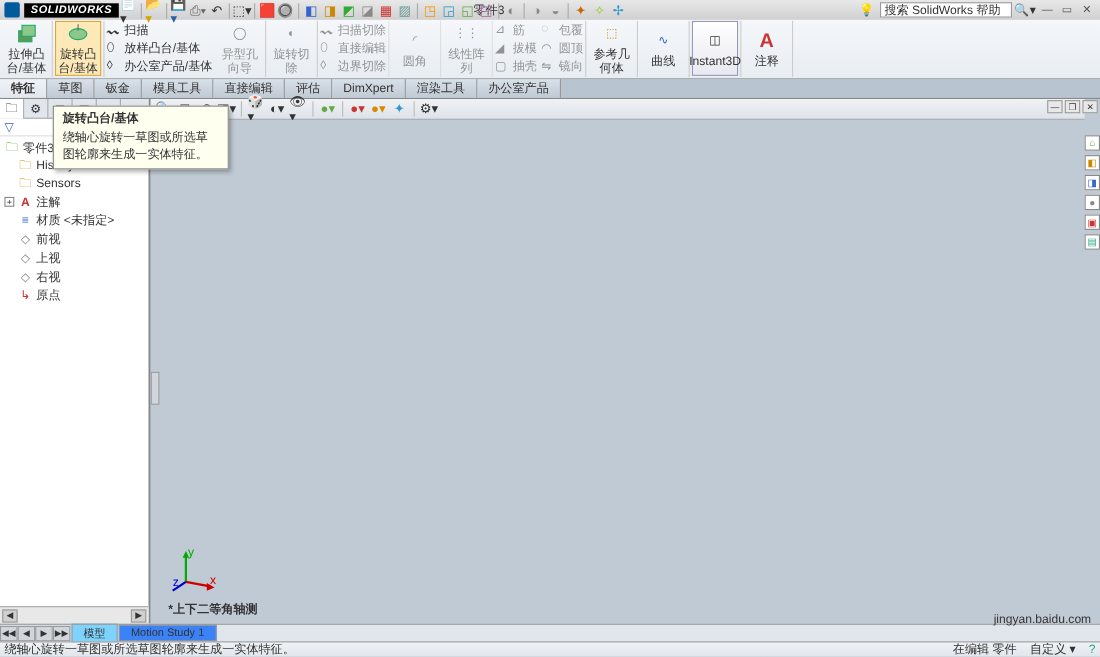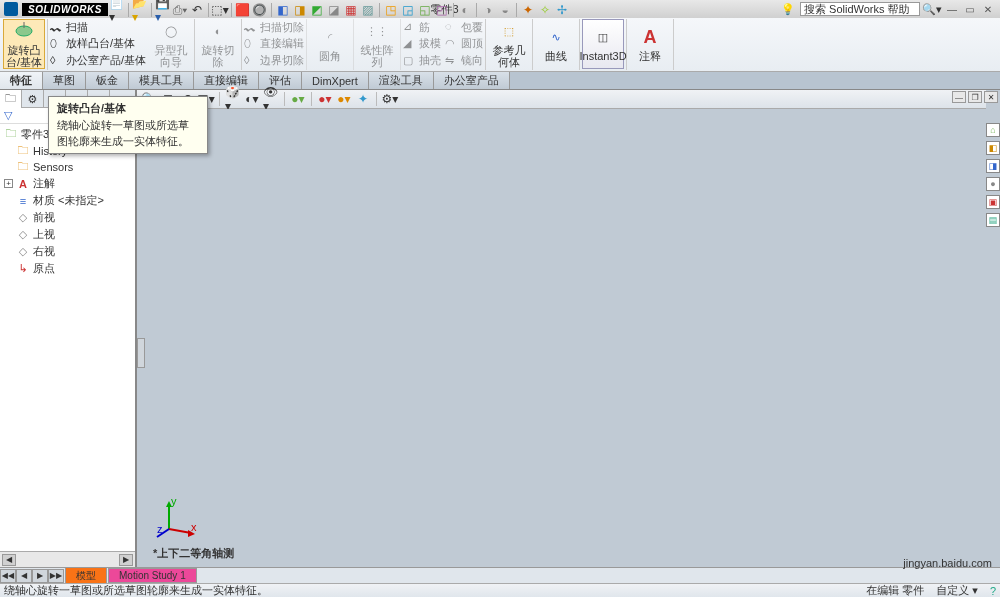--- a/index.html
+++ b/index.html
@@ -44,22 +44,22 @@
 .canvas{flex:1;background:#c0cad4;position:absolute;left:137px;right:14px;top:109px;bottom:30px}
 .splitter-handle{position:absolute;left:0;top:50%;width:8px;height:30px;background:#d0d6dc;border:1px solid #999}
 .triad{position:absolute;bottom:28px;left:20px;width:40px;height:40px}
 .view-label{position:absolute;bottom:6px;left:16px;font-size:11px;font-weight:bold}
 .rightbar{width:14px;position:absolute;right:0;top:109px;bottom:30px;display:flex;flex-direction:column;gap:4px;padding-top:14px;align-items:center;background:#c0cad4}
 .rightbar .ico{width:14px;height:14px;border:1px solid #888;background:#fff;font-size:9px;display:flex;align-items:center;justify-content:center}
 .doc-wincontrols{position:absolute;right:2px;top:91px;display:flex;gap:2px}
 .doc-wincontrols span{width:14px;height:12px;border:1px solid #999;background:#e8e8e8;font-size:8px;display:flex;align-items:center;justify-content:center}
 .bottom-tabs{position:absolute;bottom:14px;left:0;right:0;height:16px;background:#e0e6ec;display:flex;align-items:center;border-top:1px solid #999}
 .bottom-tabs .btn{width:16px;height:14px;background:#d0d6dc;border:1px solid #999;font-size:8px;display:flex;align-items:center;justify-content:center}
-.btab{padding:1px 10px;background:#f97316;border:1px solid #999;font-size:10px;margin-left:1px}
-.btab.inactive{background:#ec4899}
+.btab{padding:1px 10px;background:#7dd3fc;border:1px solid #999;font-size:10px;margin-left:1px}
+.btab.inactive{background:#3b82f6}
 .statusbar{position:absolute;bottom:0;left:0;right:0;height:14px;background:linear-gradient(#f0f2f5,#e0e6ec);border-top:1px solid #aaa;display:flex;align-items:center;padding:0 4px;font-size:10px;justify-content:space-between}
 .status-right{display:flex;gap:12px;align-items:center}
 .tooltip{position:absolute;top:96px;left:48px;background:#fffff0;border:1px solid #888;padding:4px 8px;font-size:11px;box-shadow:2px 2px 4px rgba(0,0,0,0.3);z-index:100;max-width:160px;line-height:1.4}
 .tooltip b{display:block;margin-bottom:2px}
 .watermark{position:absolute;right:8px;bottom:28px;color:rgba(255,255,255,0.7);font-size:18px;text-align:right;pointer-events:none;z-index:50}
 .watermark .big{font-size:26px;font-weight:bold}
 svg{overflow:visible}
 </style>
 </head>
 <body>
@@ -111,20 +111,31 @@
       <span>搜索 SolidWorks 帮助</span>
     </div>
     <span style="width:20px;text-align:center">🔍▾</span>
     <span class="winbtn">—</span>
     <span class="winbtn">▭</span>
     <span class="winbtn">✕</span>
   </div>
 </div>
 
 <div class="ribbon">
+  <div class="rgroup">
+    <div class="rbtn-lg">
+      <span class="ico">
+          <svg width="22" height="22">
+            <rect x="4" y="8" width="12" height="10" fill="#5a9a5a" stroke="#2a6"></rect>
+            <rect x="7" y="3" width="12" height="10" fill="#8cc88c" stroke="#2a6"></rect>
+          </svg>
+        </span>
+      <span>拉伸凸台/基体</span>
+    </div>
+  </div>
   <div class="rgroup">
     <div class="rbtn-lg" style="background:#fde9b8;border:1px solid #d9a93a">
       <span class="ico">
           <svg width="22" height="22">
             <ellipse cx="11" cy="11" rx="8" ry="5" fill="#8cc88c" stroke="#2a6"></ellipse>
             <path d="M11 2v6" stroke="#666"></path>
           </svg>
         </span>
       <span>旋转凸台/基体</span>
     </div>

